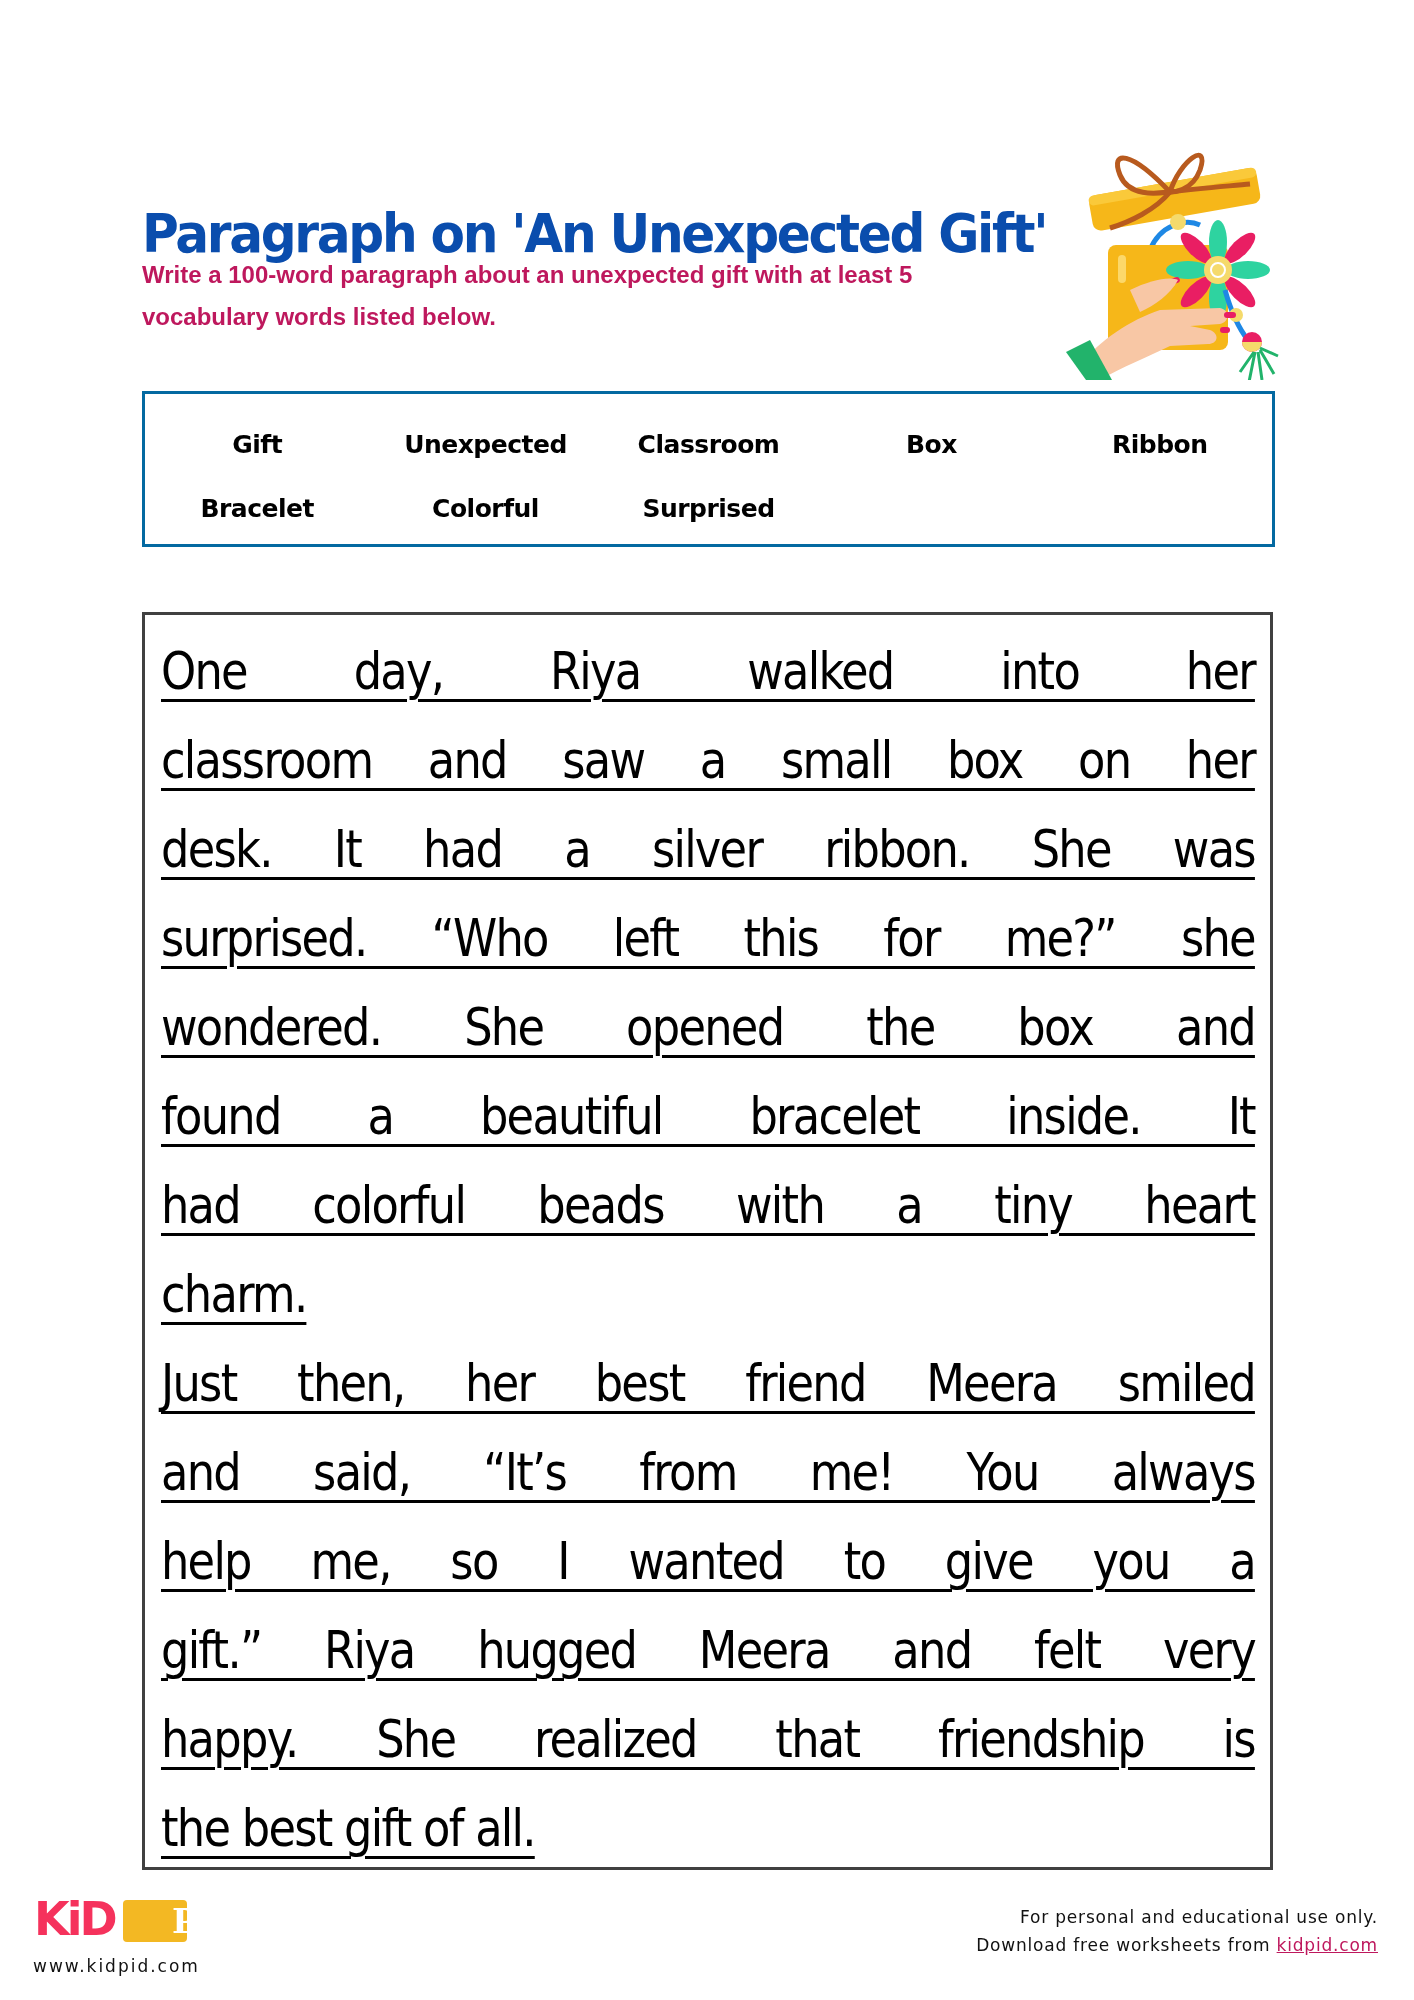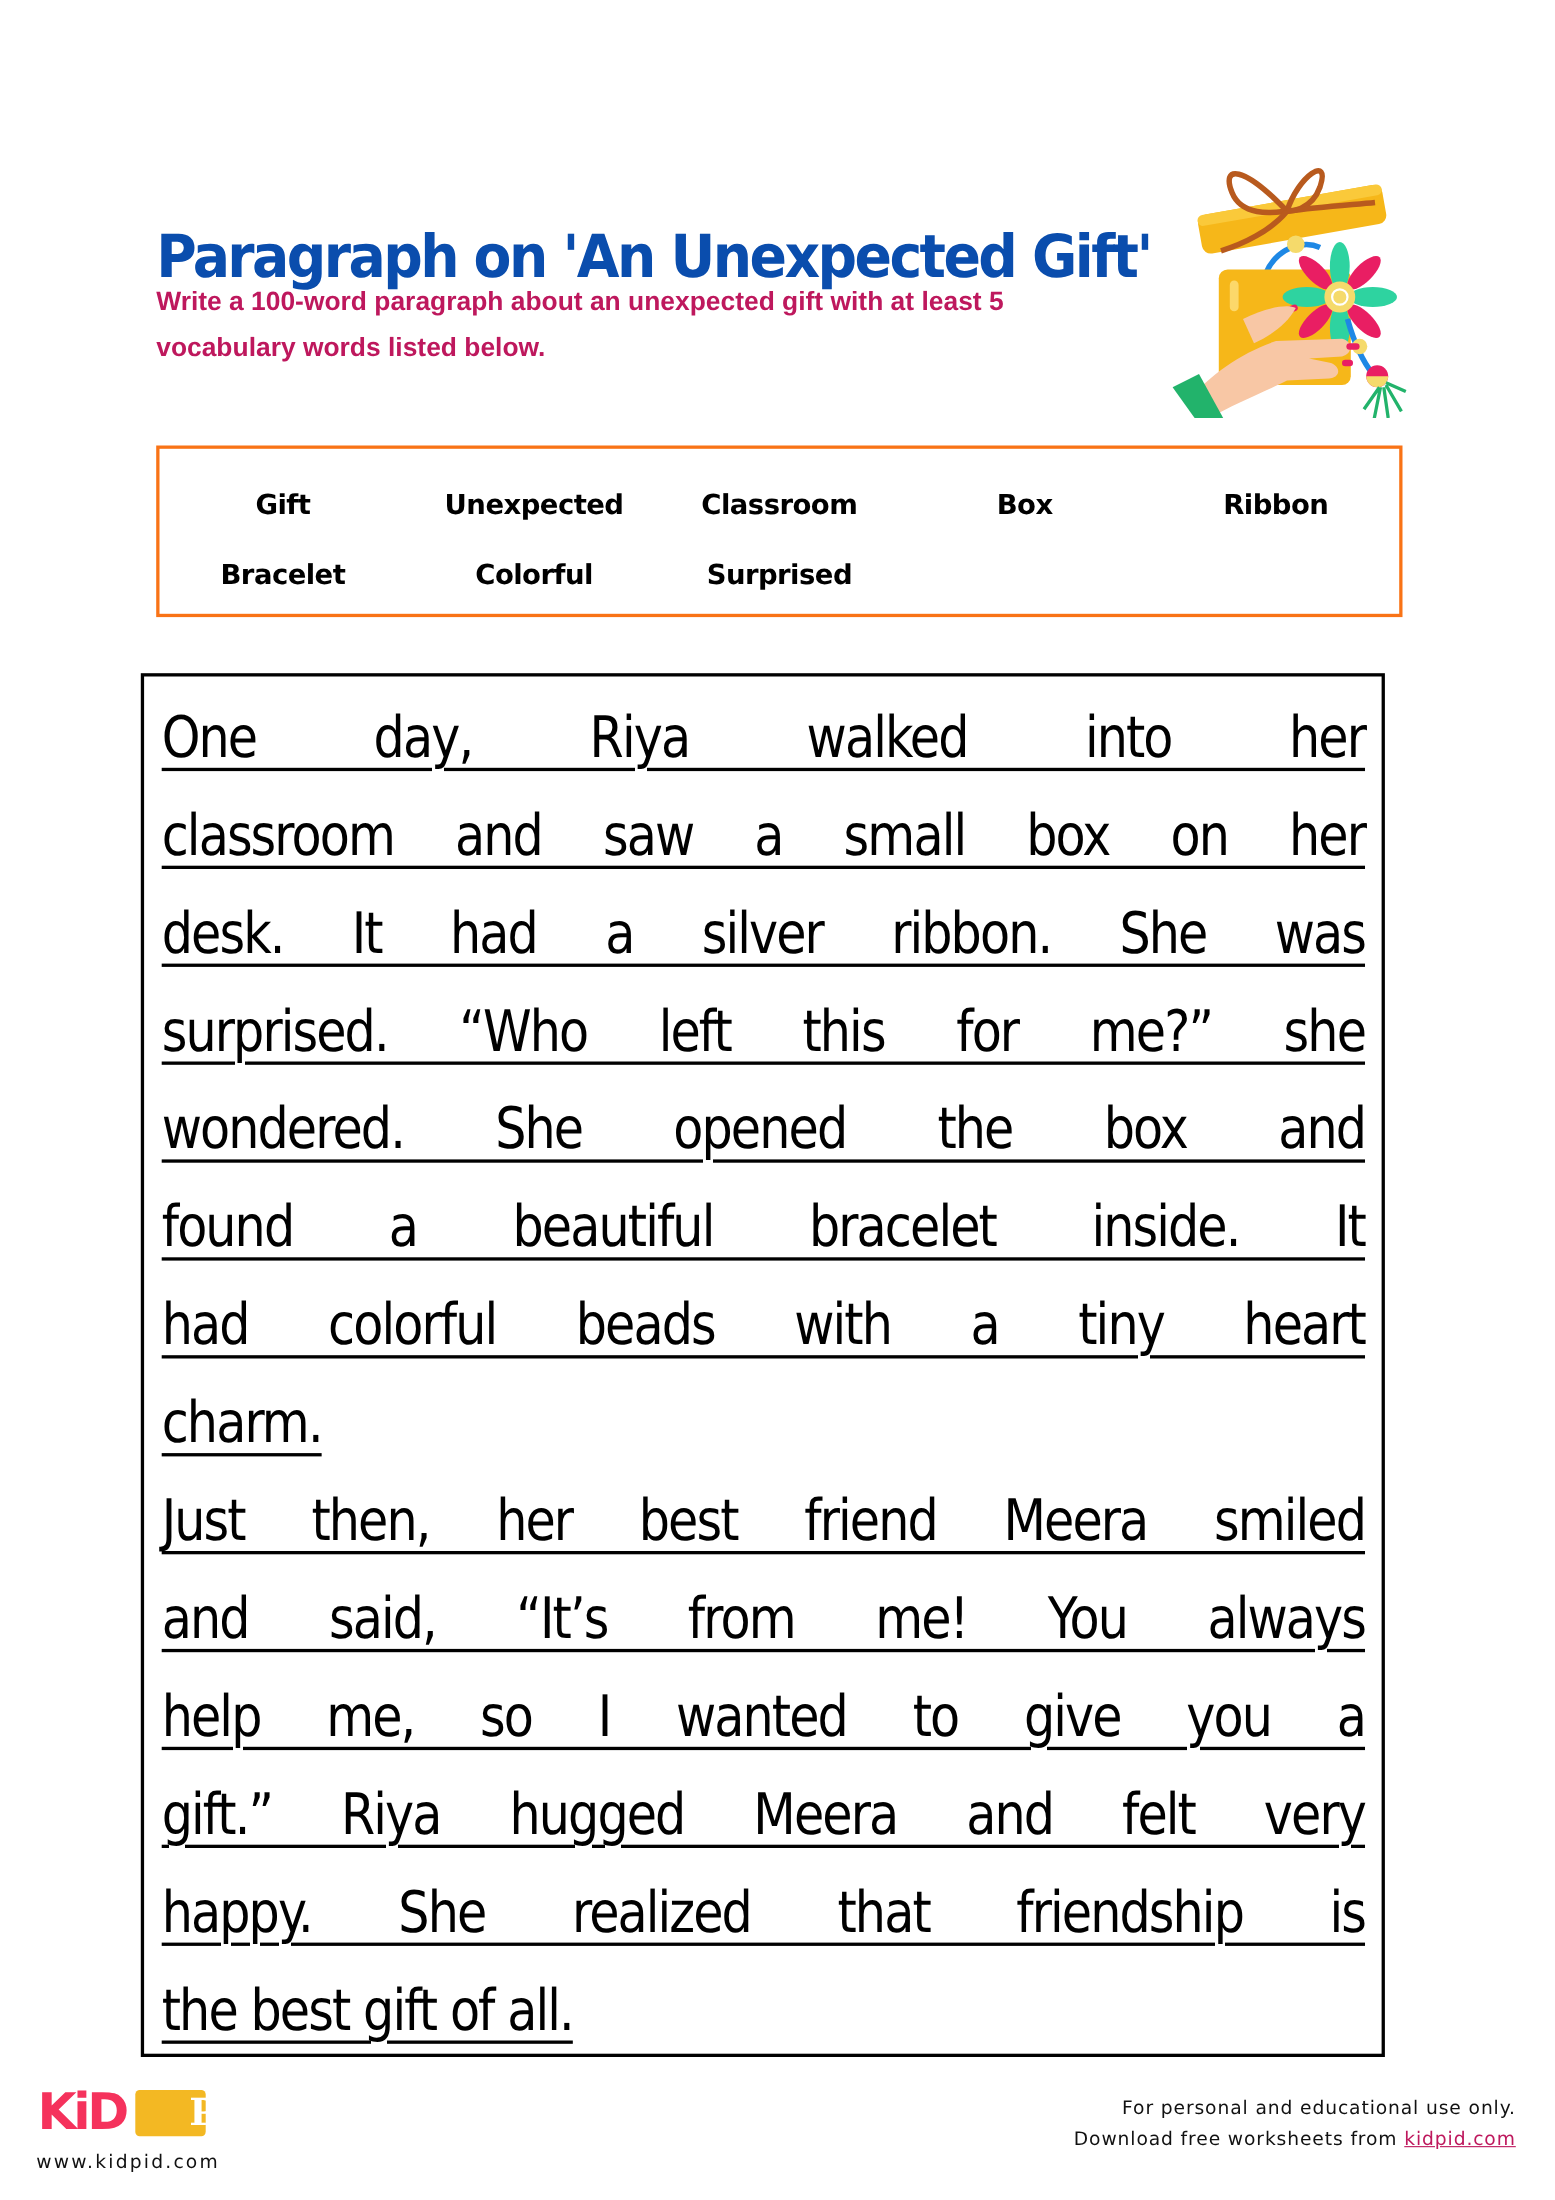--- a/index.html
+++ b/index.html
@@ -1,23 +1,23 @@
 <!DOCTYPE html>
 <html><head>
 <meta charset="utf-8">
 <style>
   html, body { margin: 0; padding: 0; background: #ffffff; }
   body { width: 1414px; height: 2000px; position: relative; overflow: hidden; font-family: "Liberation Sans", sans-serif; color: #000; }
   .title { position: absolute; left: 142px; top: 166px; font-family: "DejaVu Sans", sans-serif; font-weight: bold; font-size: 54px; letter-spacing: -2.5px; color: #0A4DAD; transform: scaleX(0.93); transform-origin: left top; white-space: nowrap; }
   .instructions { position: absolute; left: 142px; top: 254px; width: 900px; font-family: "Liberation Sans", sans-serif; font-weight: bold; font-size: 24px; line-height: 42px; color: #be185d; }
   .illustration { position: absolute; left: 1060px; top: 130px; width: 260px; height: 250px; }
-  .vocab-box { position: absolute; left: 142px; top: 405px; width: 1127px; height: 150px; border: 3px solid #f97316; box-sizing: content-box; }
+  .vocab-box { position: absolute; left: 142px; top: 391px; width: 1127px; height: 150px; border: 3px solid #0369a1; box-sizing: content-box; }
   .vocab-grid { display: grid; grid-template-columns: 1fr 1.15fr 0.95fr 1.15fr 1fr; grid-template-rows: 64px 64px; padding-top: 18px; padding-left: 6px; padding-right: 6px; }
   .vocab-word { display: flex; align-items: center; justify-content: center; font-family: "DejaVu Sans", sans-serif; font-weight: bold; font-size: 25px; letter-spacing: -0.5px; }
-  .para-box { position: absolute; left: 128px; top: 612px; width: 1125px; height: 1252px; border: 3px solid #000000; }
+  .para-box { position: absolute; left: 142px; top: 612px; width: 1125px; height: 1252px; border: 3px solid #404040; }
   .para { position: absolute; left: 16px; top: 12px; width: 1094px; font-family: "DejaVu Sans", sans-serif; font-weight: normal; font-size: 52px; line-height: 89px; letter-spacing: -2px; }
   .para-line { display: block; height: 89px; white-space: nowrap; text-decoration: underline; text-decoration-thickness: 3px; text-underline-offset: 10px; text-align: justify; text-align-last: justify; transform: scaleX(0.86); transform-origin: left center; width: 1272px; }
   .para-line.last { text-align-last: left; }
   .logo { position: absolute; left: 34px; top: 1895px; width: 140px; height: 48px; }
   .logo-kid { position: absolute; left: 0; top: 0; font-family: "DejaVu Sans", sans-serif; font-weight: bold; font-size: 46px; color: #F5325C; letter-spacing: -3px; line-height: 48px; }
   .logo-pid-bg { position: absolute; left: 89px; top: 5px; width: 64px; height: 42px; background: #F3B823; border-radius: 4px; }
   .logo-pid { position: absolute; left: 93px; top: 5px; font-family: "DejaVu Serif", serif; font-weight: bold; font-size: 34px; color: #ffffff; line-height: 42px; letter-spacing: -1px; margin-left: 45px; }
   .logo-url { position: absolute; left: 33px; top: 1956px; font-family: "DejaVu Sans", sans-serif; font-size: 17px; letter-spacing: 2px; color: #111; }
   .footer { position: absolute; right: 36px; top: 1903px; text-align: right; font-family: "DejaVu Sans", sans-serif; font-size: 17px; line-height: 28px; letter-spacing: 0.8px; color: #111; }
   .footer a { color: #be185d; text-decoration: underline; }

